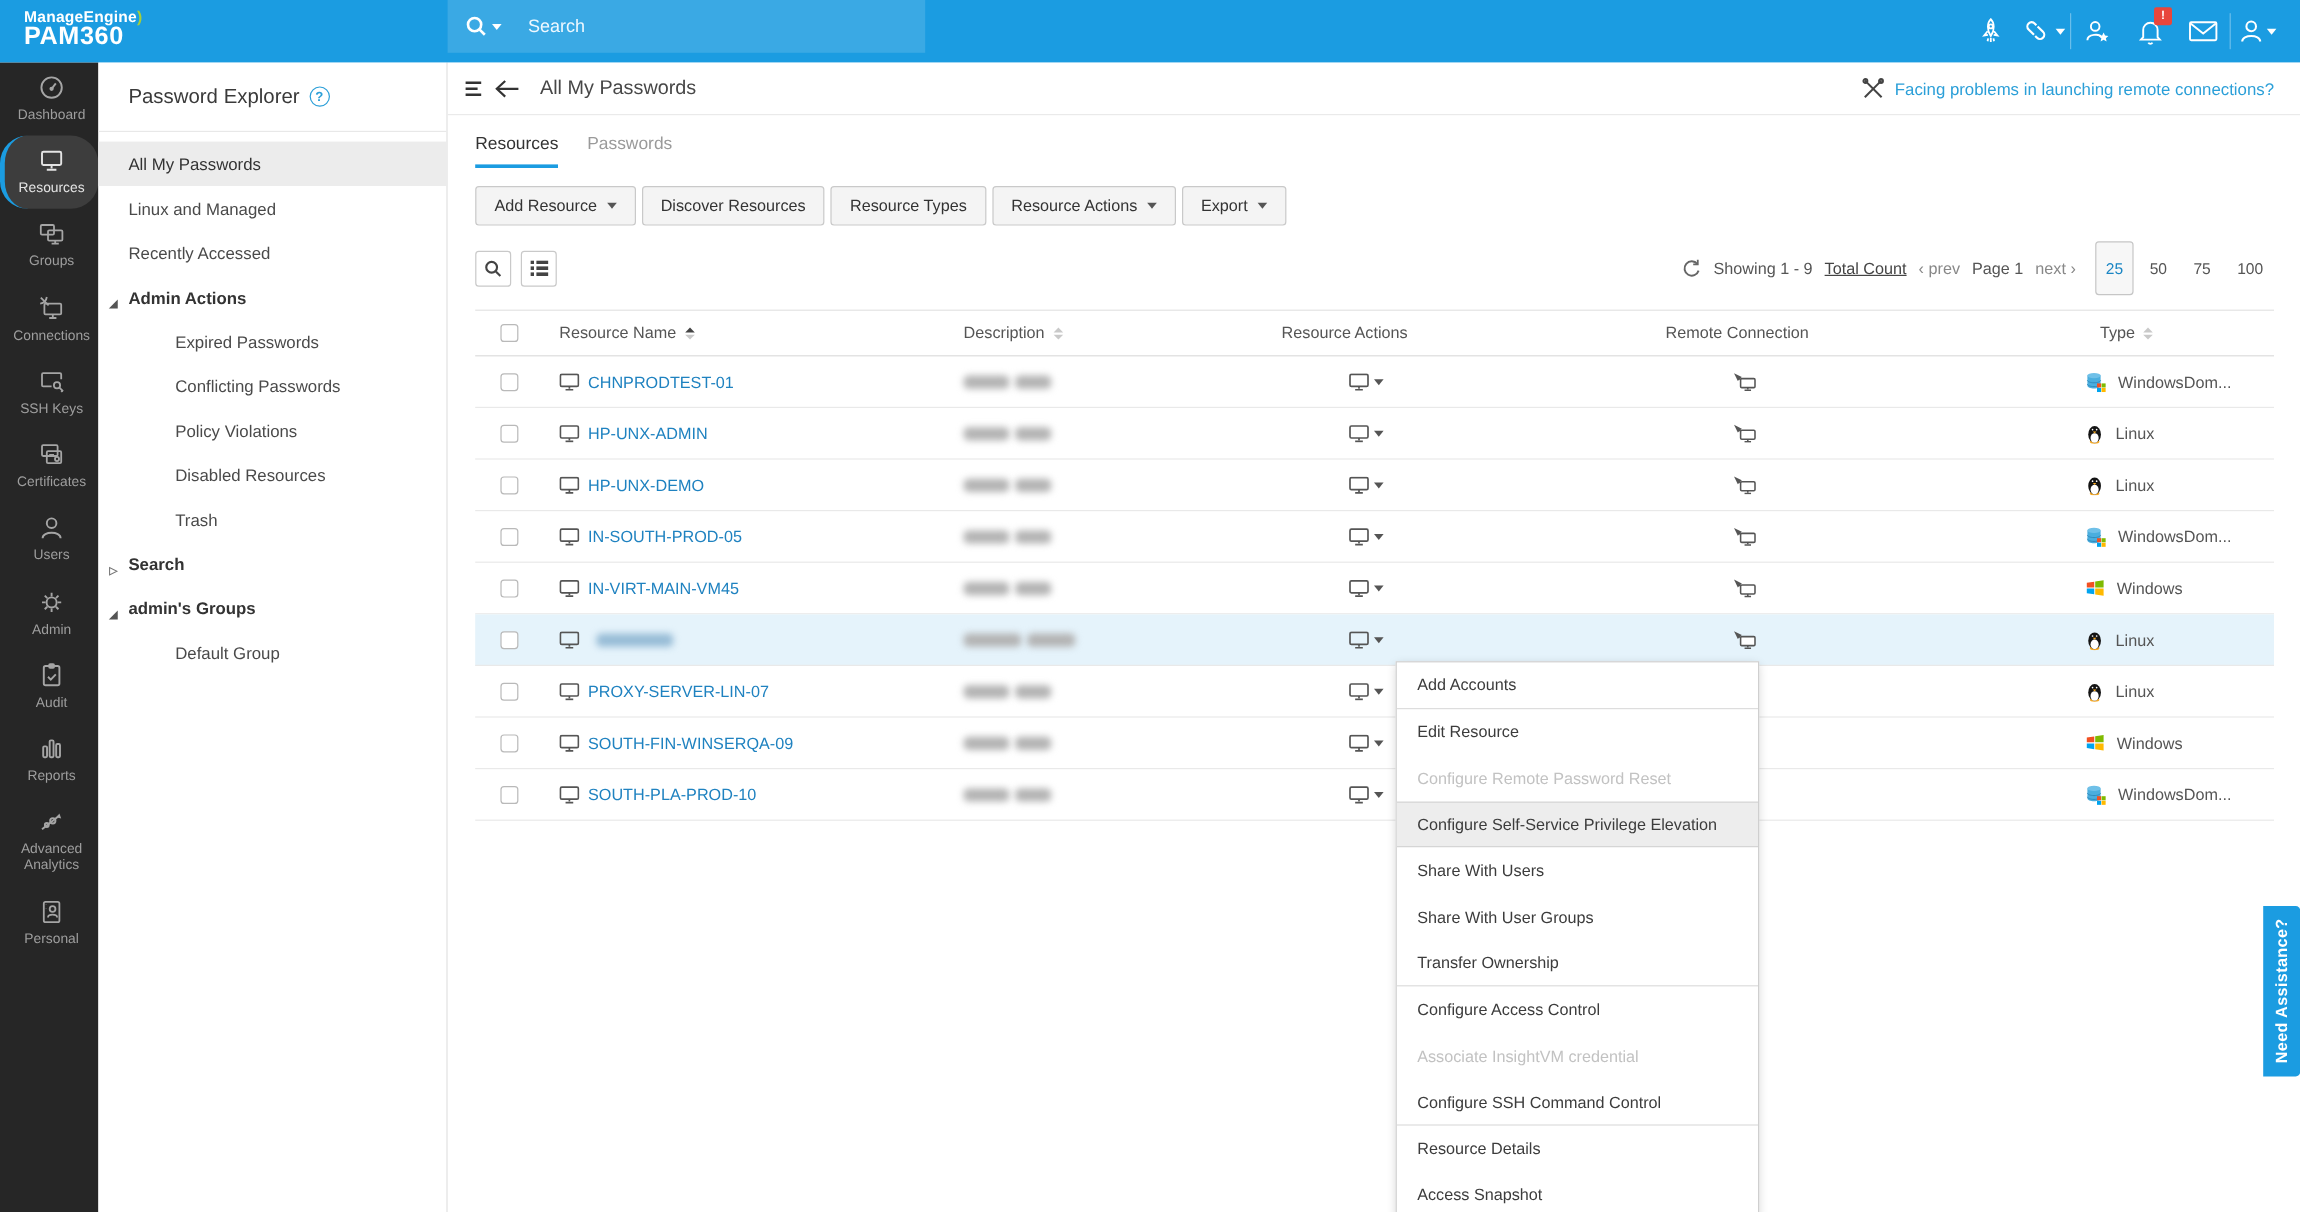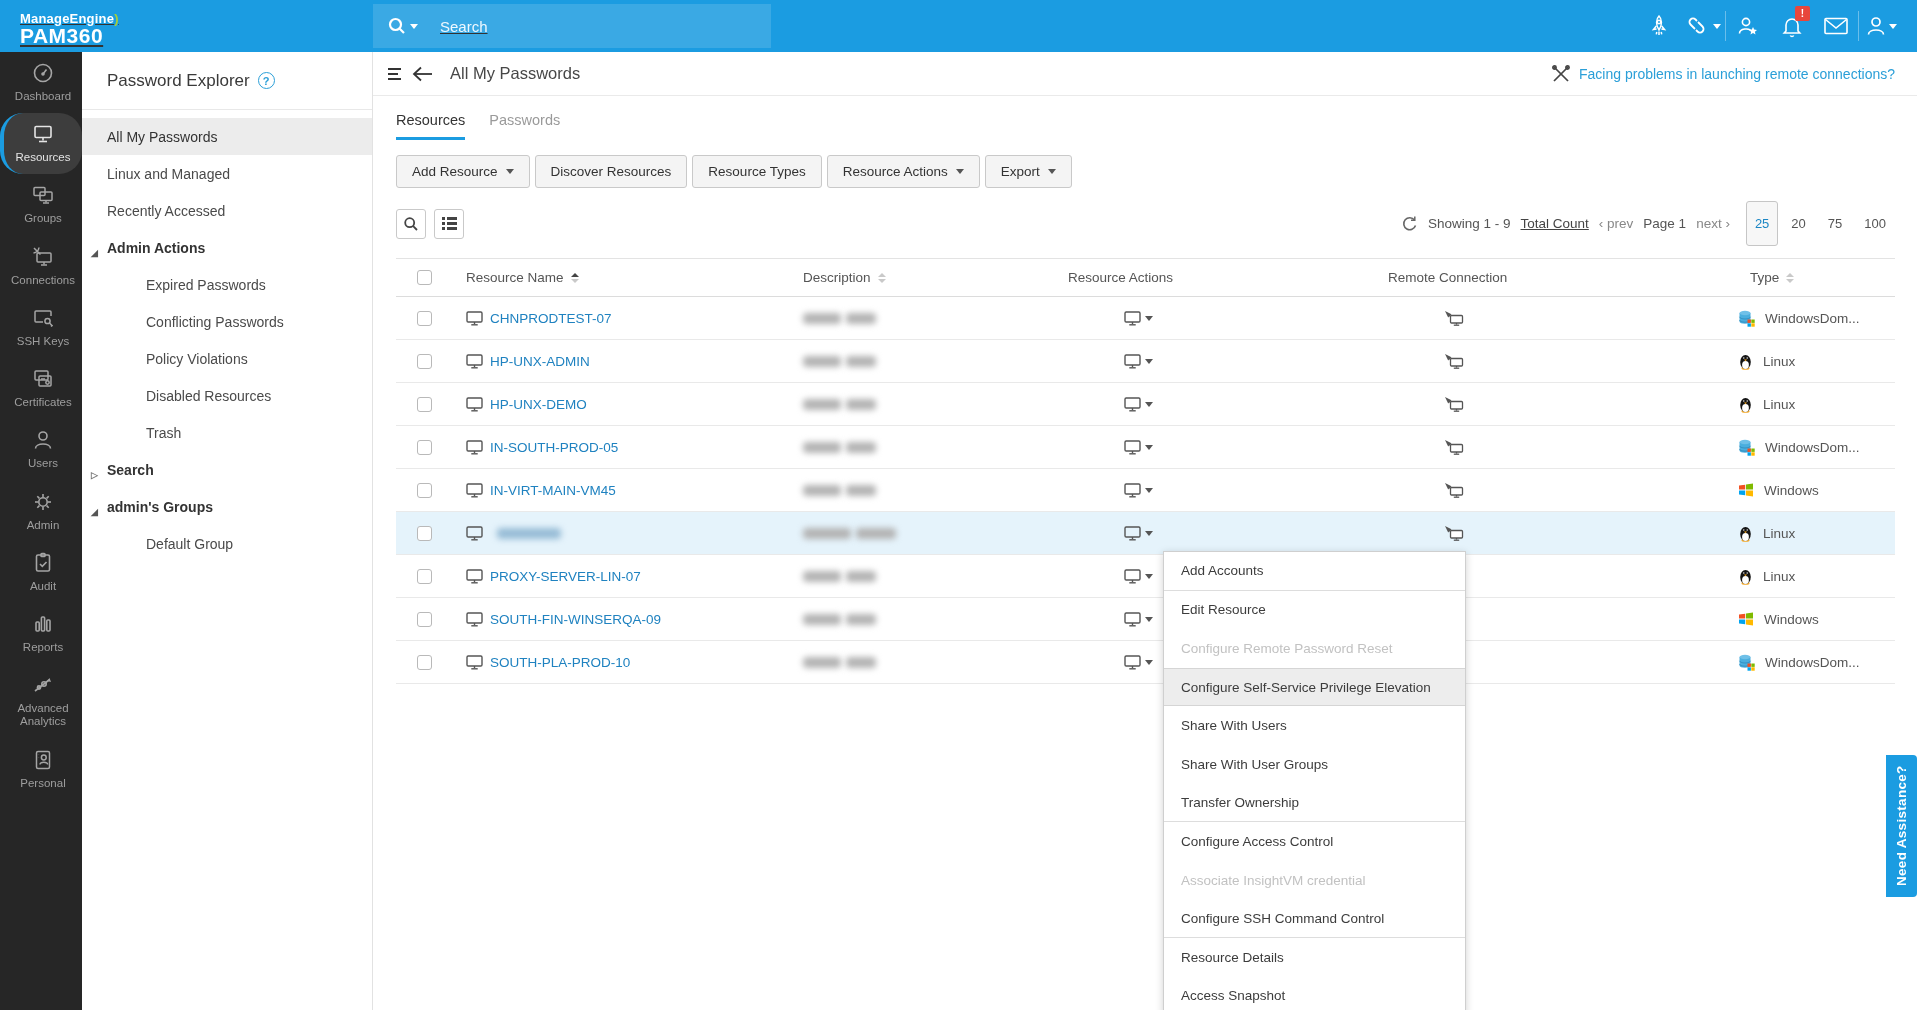--- a/index.html
+++ b/index.html
@@ -1,20 +1,20 @@
 <!DOCTYPE html>
 <html><head>
 <meta charset="utf-8">
 <style>
   * { margin:0; padding:0; box-sizing:border-box; }
   html,body { width:1917px; height:1010px; overflow:hidden; }
   body { font-family:"Liberation Sans", sans-serif; background:#fff; color:#333; position:relative; }
 
   
-  .topbar { height:52px; background:#1b9ce1; display:flex; align-items:center; position:relative; z-index:10;text-decoration:underline; }
+  .topbar { height:52px; background:#1b9ce1; display:flex; align-items:flex-start; position:relative; z-index:10; }
   .brand { width:373px; padding:6px 0 0 20px; color:#fff; }
   .brand-l1 { font-size:13px; font-weight:700; letter-spacing:.2px; }
   .brand-swoosh { color:#a6ce39; font-weight:700; }
   .brand-l2 { font-size:21px; font-weight:700; letter-spacing:.5px; margin-top:-2px; }
   .searchbox { width:398px; background:#3aa9e4; display:flex; align-items:center; padding:12px 14px; color:#fff; }
   .searchbox .sicon { display:flex; align-items:center; margin-right:22px; }
   .search-ph { font-size:15px; color:#eef8ff; }
   .top-right { margin-left:auto; display:flex; align-items:center; gap:0; padding-right:14px; }
   .top-icon { width:44px; height:52px; display:flex; align-items:center; justify-content:center; position:relative; cursor:pointer; }
   .top-divider { width:1px; height:30px; background:rgba(255,255,255,.35); }
@@ -485,21 +485,21 @@
               </svg>
           </span>
           <span>Showing 1 - 9</span>
           <span class="u">Total Count</span>
           <span class="pg-nav">‹ prev</span>
           <span>Page 1</span>
           <span class="pg-nav">next ›</span>
           <span class="pg-sizes">
 
           <span class="pg-size active">25</span>
-              <span class="pg-size">20</span>
+              <span class="pg-size">50</span>
               <span class="pg-size">75</span>
               <span class="pg-size">100</span>
             </span>
         </div>
       </div>
 
       <div class="grid">
         <div class="trow head">
           <span class="cb" style="margin-top:0;"></span>
           <span class="th">
@@ -535,21 +535,21 @@
             <div class="trow">
               <span class="cb"></span>
               <span class="cell-name">
                 <span>
                   <svg width="17" height="15" viewBox="0 0 17 15" fill="none" stroke="#555" stroke-width="1.4">
                     <rect x="1" y="1" width="15" height="10" rx="1.2"></rect>
                     <line x1="8.5" y1="11" x2="8.5" y2="13"></line>
                     <line x1="5.3" y1="13.8" x2="11.7" y2="13.8"></line>
                   </svg>
                 </span>
-                <span class="rlink">CHNPRODTEST-07</span>
+                <span class="rlink">CHNPRODTEST-01</span>
 
               </span>
               <span class="desc-cell">
                 <span class="blob w1"></span>
                 <span class="blob w2"></span>
               </span>
               <span class="act-cell">
                 <span>
                   <svg width="17" height="15" viewBox="0 0 17 15" fill="none" stroke="#555" stroke-width="1.4">
                     <rect x="1" y="1" width="15" height="10" rx="1.2"></rect>

